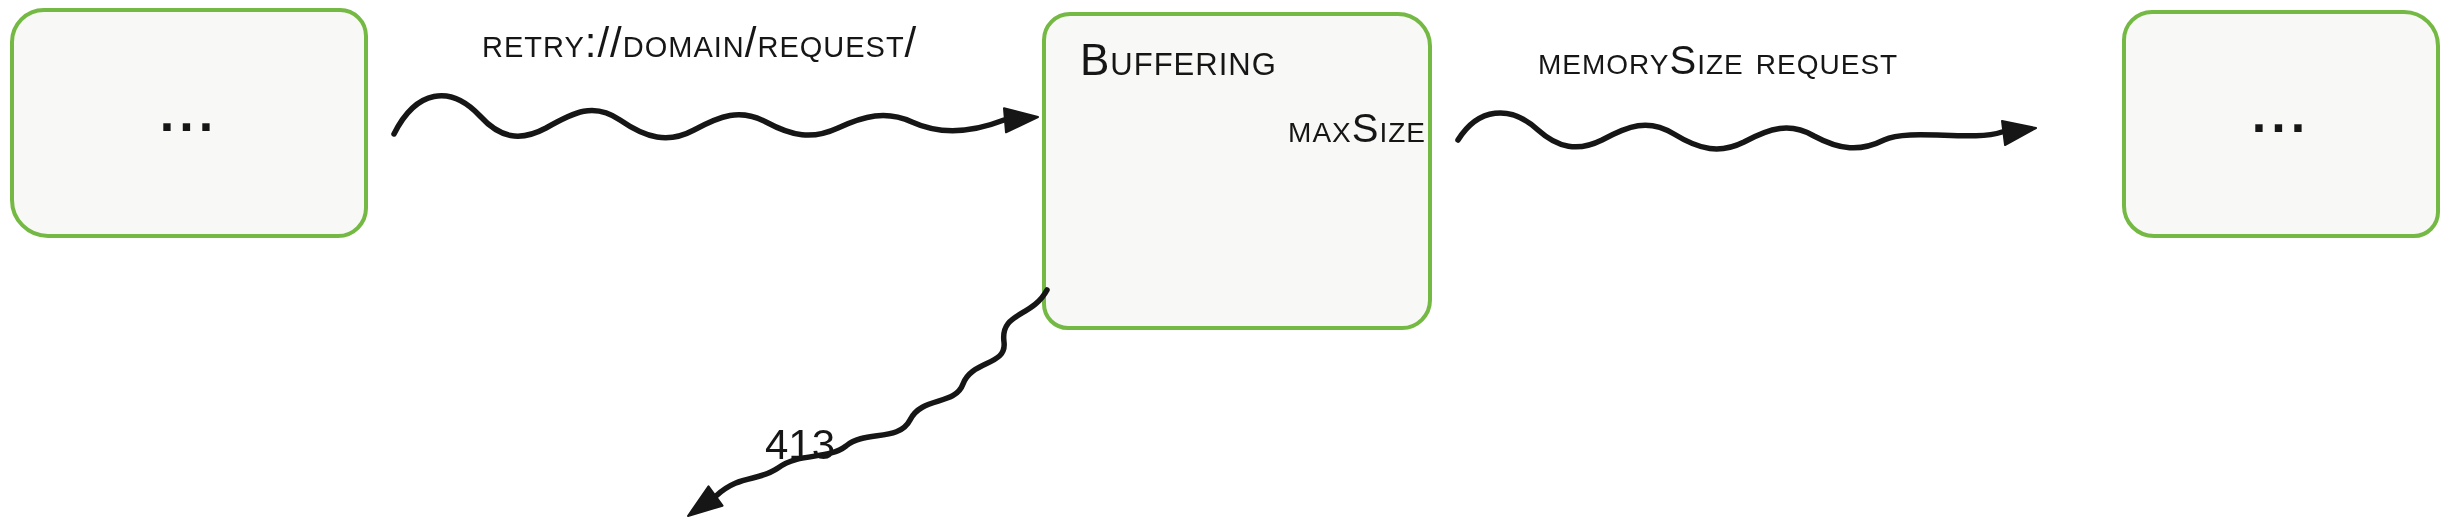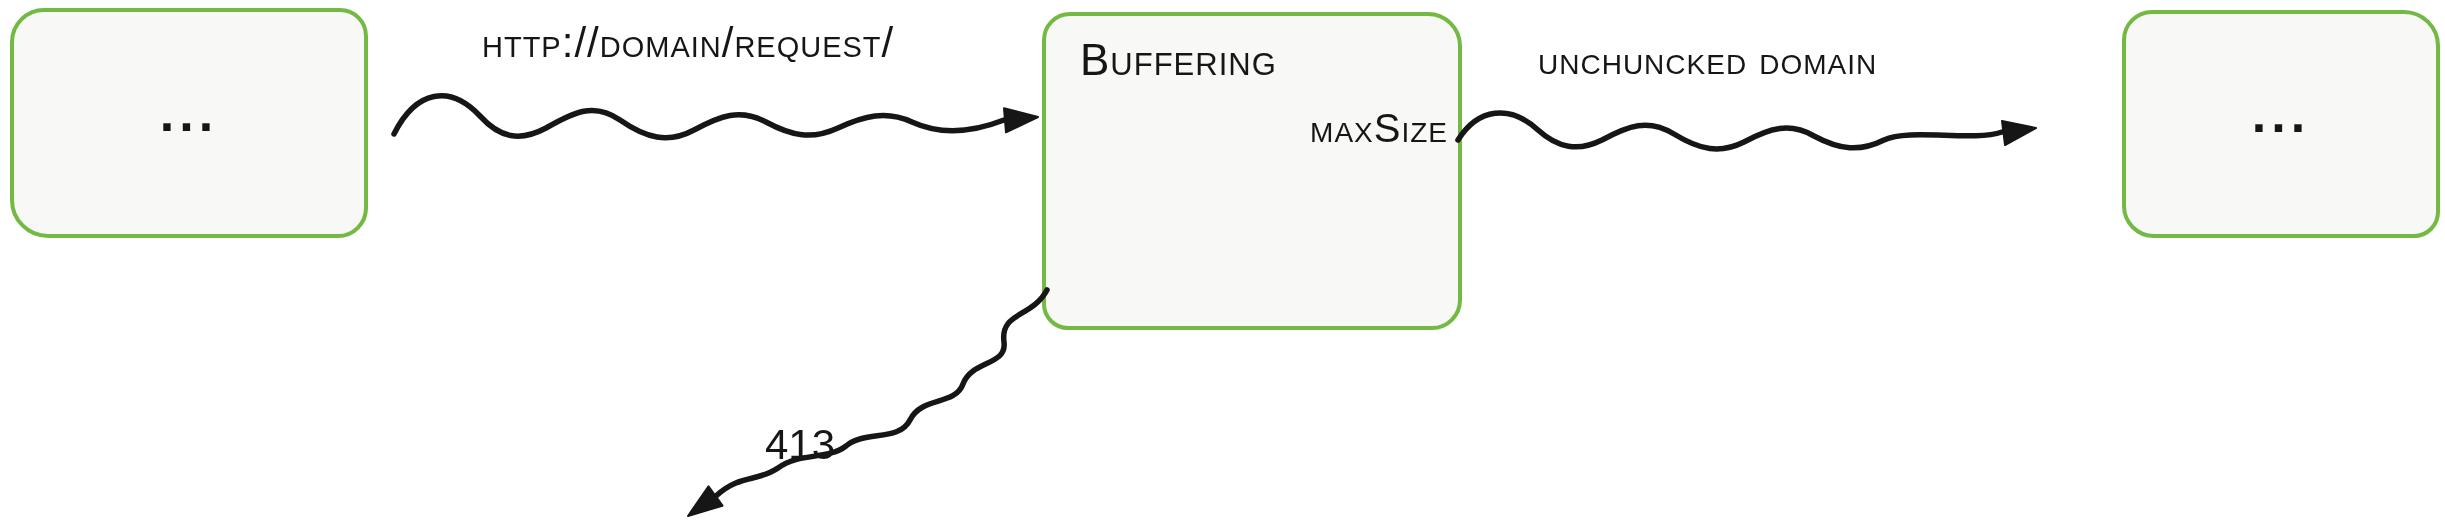--- a/index.html
+++ b/index.html
@@ -31,24 +31,24 @@
     left:10px; top:8px; width:358px; height:230px;
     border-radius:34px 28px 30px 38px;
     display:flex; align-items:center; justify-content:center;
   }
   .node-right{
     left:2122px; top:10px; width:318px; height:228px;
     border-radius:30px 36px 26px 32px;
     display:flex; align-items:center; justify-content:center;
   }
   .node-middle{
-    left:1042px; top:12px; width:420px; height:318px;
+    left:1042px; top:12px; width:390px; height:318px;
     border-radius:28px 34px 30px 26px;
     display:flex; flex-direction:column;
-    padding:22px 10px 0 34px;
+    padding:22px 2px 0 34px;
   }
   .dots{
     font-size:52px;
     font-weight:bold;
     letter-spacing:5px;
     line-height:1;
     transform:translateY(-10px);
   }
   .hand{
     font-variant:small-caps;
@@ -100,36 +100,36 @@
 </style>
 </head>
 <body>
 
 <div class="canvas">
 
   <div class="node-box node-left">
     <span class="dots">...</span>
   </div>
 
-  <div class="edge-label hand label-request">http://domain/request/</div>
+  <div class="edge-label hand label-request">retry://domain/request/</div>
 
   <svg class="arrow-svg arrow-request" width="655" height="100" viewBox="0 0 655 100">
     <path d="M 6 62 C 28 18, 62 12, 92 44 C 112 66, 132 70, 158 56
              C 186 40, 206 30, 232 48 C 258 66, 280 72, 306 58
              C 332 44, 352 36, 378 50 C 404 64, 424 68, 450 56
              C 476 44, 498 38, 524 50 C 550 62, 580 62, 616 48"></path>
     <polygon points="650,45 616,36.3 618,60.3"></polygon>
   </svg>
 
   <div class="node-box node-middle">
     <span class="hand box-title">Buffering</span>
     <span class="hand box-item">maxSize</span>
   </div>
 
-  <div class="edge-label hand label-unchunked">unchuncked domain</div>
+  <div class="edge-label hand label-unchunked">memorySize request</div>
 
   <svg class="arrow-svg arrow-unchunked" width="600" height="80" viewBox="0 0 600 80">
     <path d="M 6 48 C 26 16, 58 12, 86 38 C 106 56, 126 60, 150 48
              C 176 34, 196 26, 222 42 C 248 58, 268 62, 292 50
              C 318 36, 338 30, 362 44 C 388 58, 408 60, 432 48
              C 458 36, 520 50, 550 40"></path>
     <polygon points="584,36 553,53 550,29"></polygon>
   </svg>
 
   <div class="node-box node-right">

